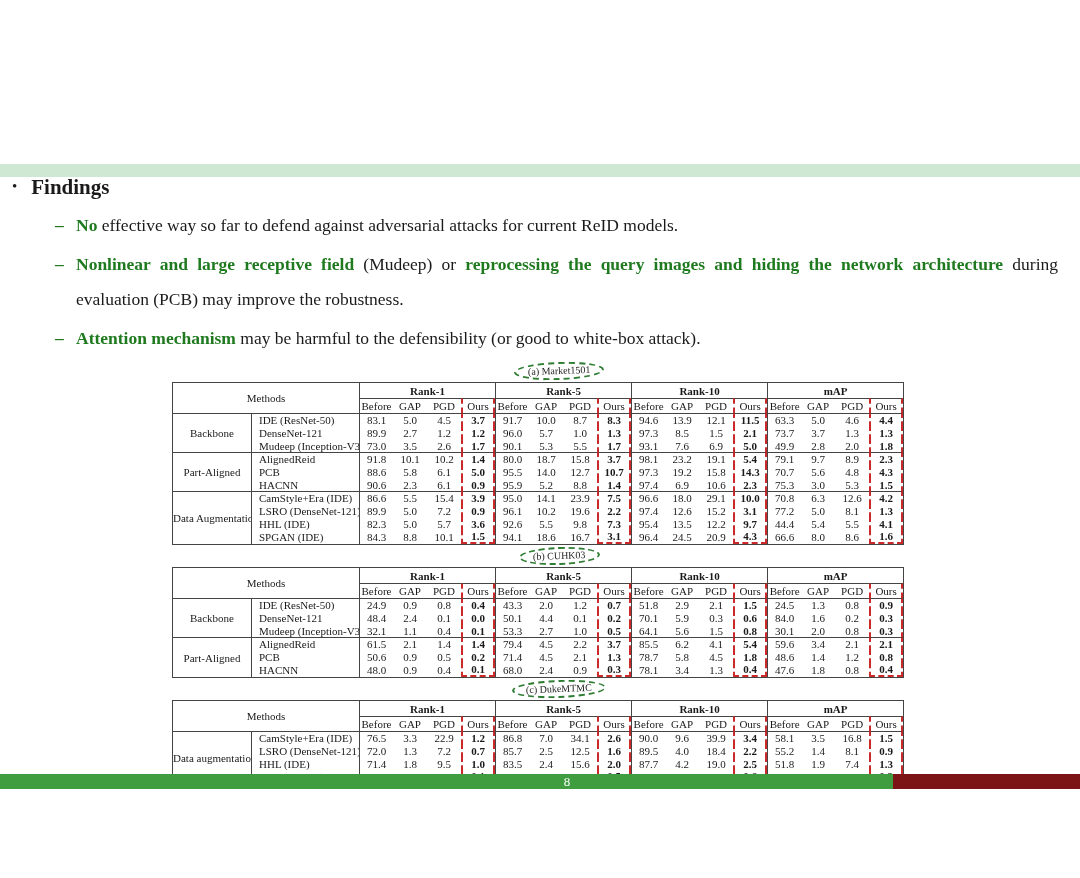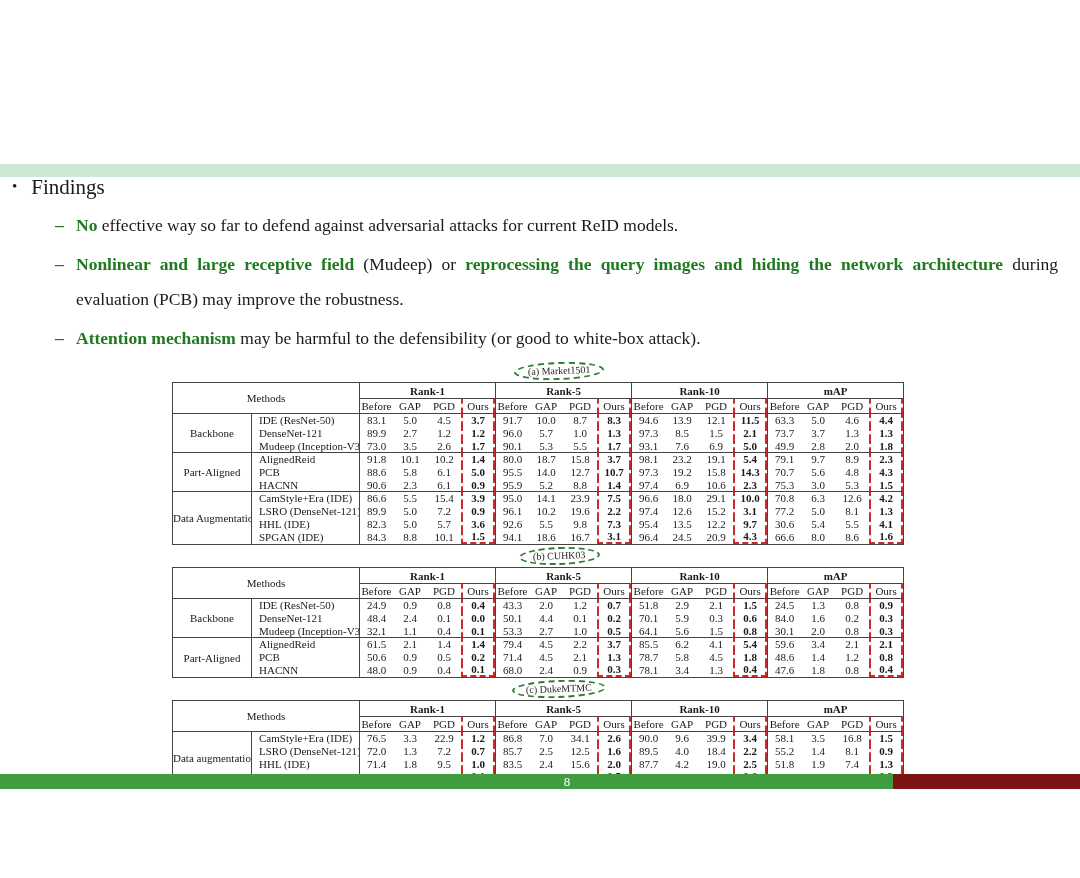--- a/index.html
+++ b/index.html
@@ -22,21 +22,21 @@
     position:absolute;top:88px;left:0;width:1080px;height:76px;
     background:var(--header-green);box-sizing:border-box;border-bottom:3px solid #2f7d2f;
   }
   .title-text{
     color:#ffffff;font-size:47px;line-height:58px;padding:8px 0 0 10px;letter-spacing:.5px;
   }
   .pale-strip{position:absolute;top:164px;left:0;width:1080px;height:13px;background:var(--strip-green);}
   
   .findings-heading-row{position:absolute;top:175px;left:12px;width:1000px;}
   .lead-bullet{font-size:15px;vertical-align:3px;margin-right:14px;}
-  .findings-heading{font-weight:normal;font-size:21px;}
+  .findings-heading{font-weight:bold;font-size:21px;}
   .bullets{position:absolute;top:208px;left:55px;width:1003px;}
   .bullet-item{display:flex;margin-bottom:4px;font-size:17.5px;line-height:35px;}
   .bullet-item .dash{width:21px;flex:0 0 21px;color:var(--accent-text-green);font-weight:bold;}
   .bullet-item .bullet-text{flex:1;text-align:justify;}
   .bullet-text .em{color:var(--accent-text-green);font-weight:bold;}
   
   .tables-area{position:absolute;top:360px;left:172px;width:734px;}
   .tbl-caption{
     width:fit-content;margin:2px auto;position:relative;left:20px;
     border:2px dashed var(--caption-oval-green);border-radius:50%;
@@ -304,21 +304,21 @@
             <td>5.7</td>
             <td class="ours-cell">3.6</td>
             <td class="num-first">92.6</td>
             <td>5.5</td>
             <td>9.8</td>
             <td class="ours-cell">7.3</td>
             <td class="num-first">95.4</td>
             <td>13.5</td>
             <td>12.2</td>
             <td class="ours-cell">9.7</td>
-            <td class="num-first">30.6</td>
+            <td class="num-first">44.4</td>
             <td>5.4</td>
             <td>5.5</td>
             <td class="ours-cell">4.1</td>
           </tr>
           <tr class="last-row">
             <td class="method">SPGAN (IDE)</td>
             <td class="num-first">84.3</td>
             <td>8.8</td>
             <td>10.1</td>
             <td class="ours-cell">1.5</td>

